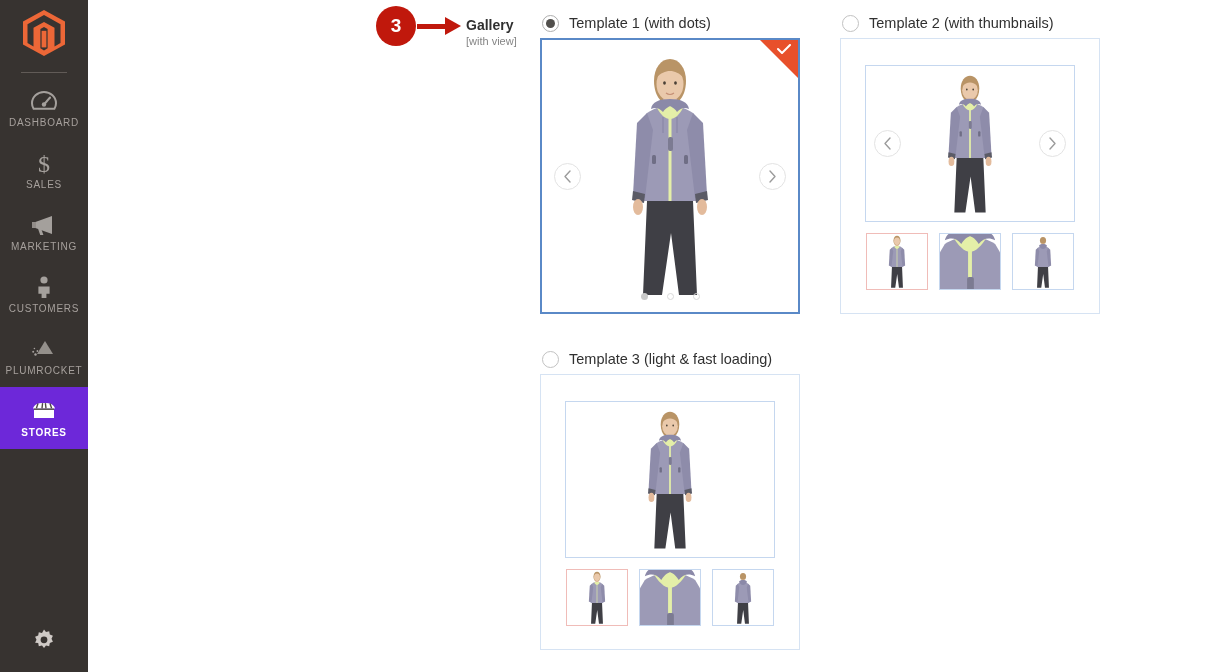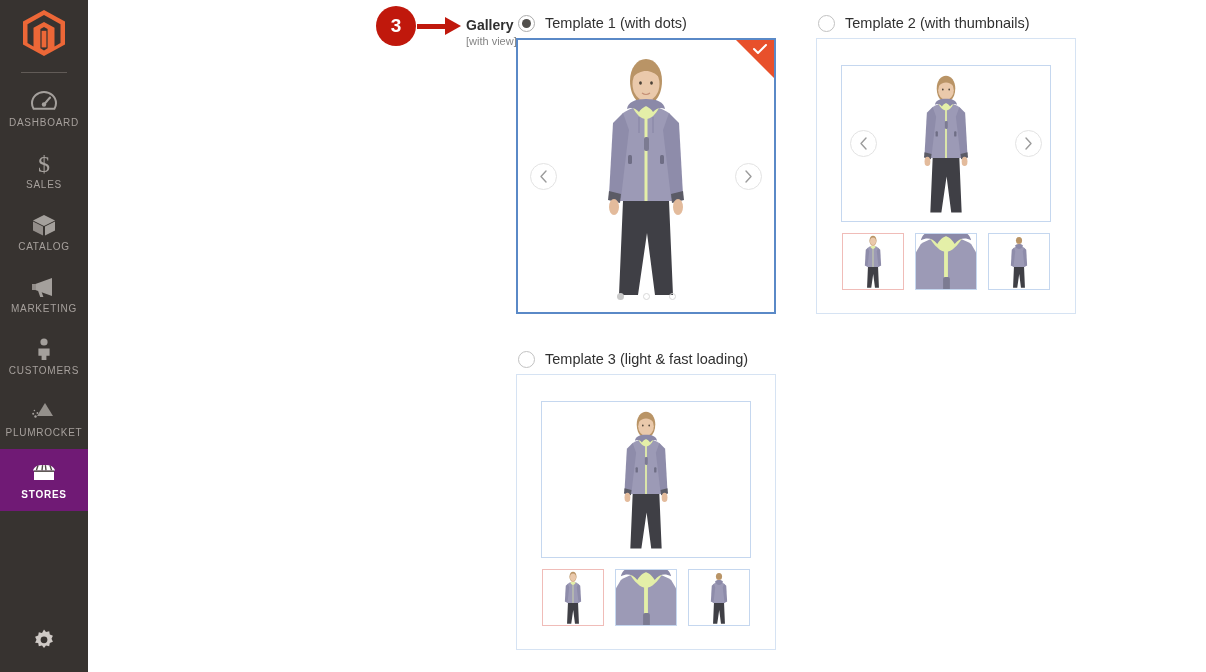--- a/index.html
+++ b/index.html
@@ -25,21 +25,21 @@
     width: 88px; height: 62px;
     display: flex; flex-direction: column; align-items: center; justify-content: center;
     gap: 5px; cursor: pointer; text-decoration: none;
   }
   .nav-item .ico { display: block; width: 26px; height: 24px; opacity: .72; }
   .nav-item .ico svg { display: block; }
   .nav-label {
     font-size: 10px; letter-spacing: .75px; color: #a6a09c;
     text-transform: uppercase; line-height: 1;
   }
-  .nav-item.active { background: #701a75; }
+  .nav-item.active { background: #6d28d9; }
   .nav-item.active .nav-label { color: #ffffff; font-weight: bold; }
   .nav-item.active .ico { opacity: 1; }
   .nav-bottom { margin-top: auto; width: 88px; height: 58px;
      display: flex; align-items: center; justify-content: center; background: #373330; }
 
   
   .main { position: relative; flex: 1; height: 672px; background: #fff; }
 
   
   .annot { position: absolute; left: 288px; top: 6px; display: flex; align-items: center; }
@@ -56,21 +56,21 @@
     width: 0; height: 0; border-top: 9px solid transparent;
     border-bottom: 9px solid transparent; border-left: 16px solid #c0180c;
   }
 
   
   .field-label { position: absolute; left: 378px; top: 16px; width: 146px; }
   .field-label .lbl { font-size: 14px; font-weight: bold; color: #303030; line-height: 18px; }
   .field-label .scope { font-size: 11px; color: #858585; line-height: 14px; }
 
   
-  .options { position: absolute; left: 428px; top: 8px; width: 660px; }
+  .options { position: absolute; left: 452px; top: 8px; width: 660px; }
   .opt-row { display: flex; gap: 38px; }
   .opt { width: 262px; }
   .opt.wide2 { width: 264px; }
   .opt-head { display: flex; align-items: center; gap: 10px; height: 30px; padding-left: 2px; }
   .radio {
     width: 17px; height: 17px; border-radius: 50%;
     border: 1px solid #c2c2c2; background: #fff;
     display: flex; align-items: center; justify-content: center; flex: 0 0 17px;
     cursor: pointer;
   }
@@ -141,30 +141,20 @@
 
     <a class="nav-item">
       <span class="ico">
         <svg width="26" height="24" viewBox="0 0 26 24">
           <text x="13" y="21" font-family="Liberation Serif, serif" font-size="24" fill="#cfcac6" text-anchor="middle">$</text>
         </svg>
       </span>
       <span class="nav-label">SALES</span>
     </a>
 
-    <a class="nav-item">
-      <span class="ico">
-        <svg width="26" height="24" viewBox="0 0 26 24">
-          <path d="M13 2L24 7.5 13 13 2 7.5z" fill="#cfcac6"></path>
-          <path d="M2 8.6v8.9L12 22.5v-8.9z" fill="#b5b0ac"></path>
-          <path d="M24 8.6v8.9L14 22.5v-8.9z" fill="#cfcac6"></path>
-        </svg>
-      </span>
-      <span class="nav-label">CATALOG</span>
-    </a>
 
     <a class="nav-item">
       <span class="ico">
         <svg width="26" height="24" viewBox="0 0 26 24">
           <path d="M3 9.5L21 3v18L3 14.5z" fill="#cfcac6"></path>
           <rect x="1" y="9" width="4" height="6" fill="#b5b0ac"></rect>
           <path d="M7 15.5l2.2 6.5h3.2l-2.3-6.5z" fill="#cfcac6"></path>
         </svg>
       </span>
       <span class="nav-label">MARKETING</span>

